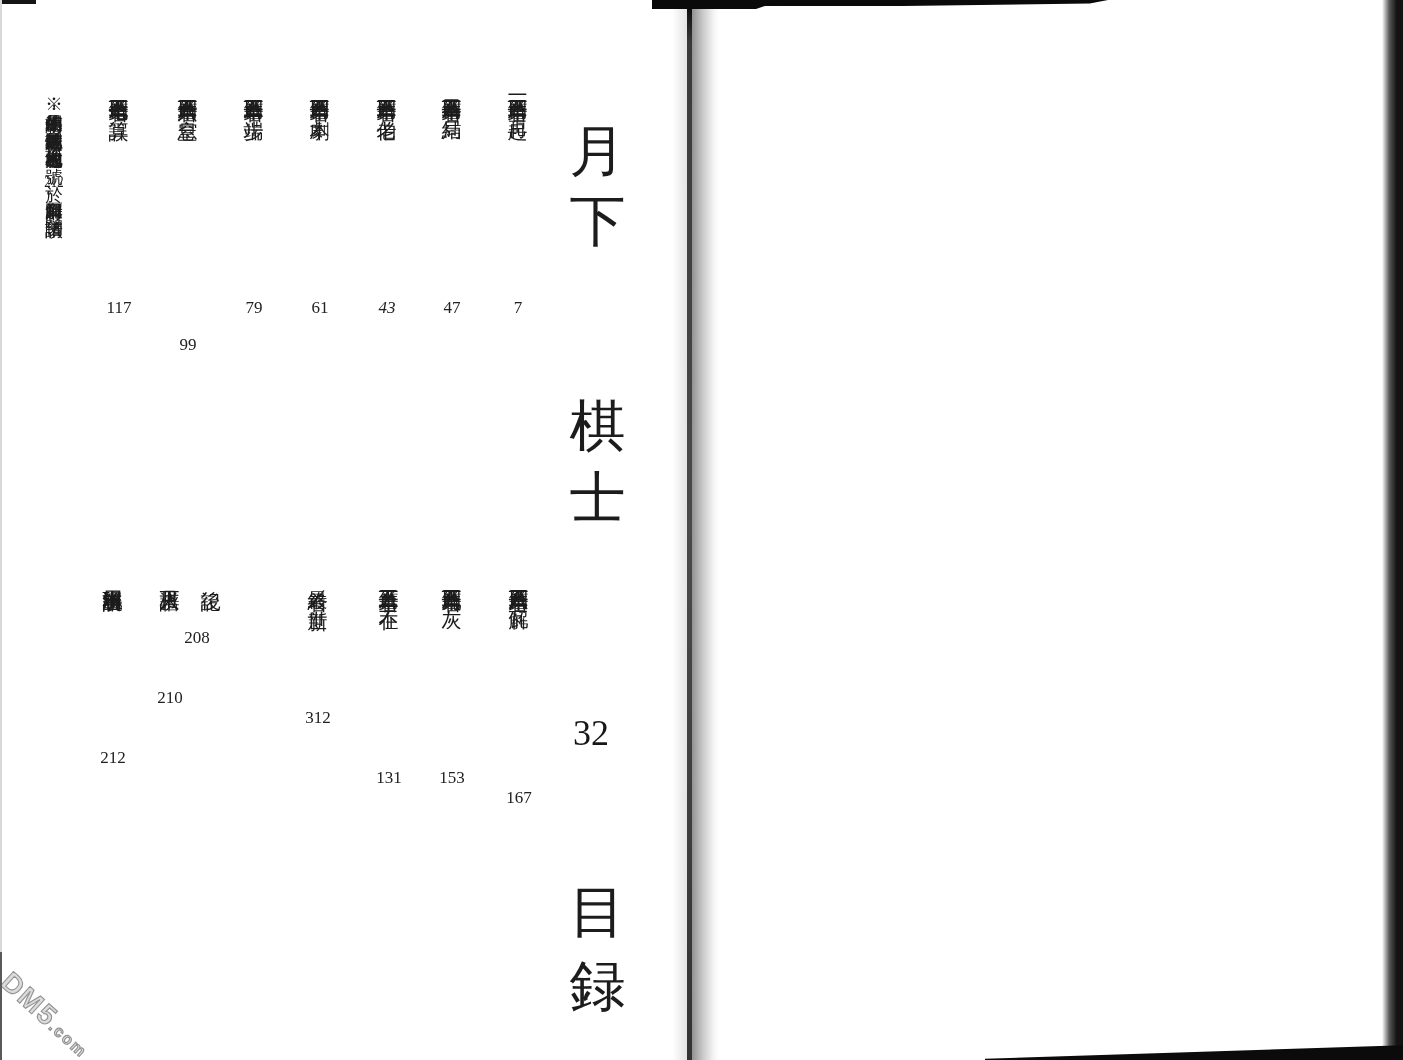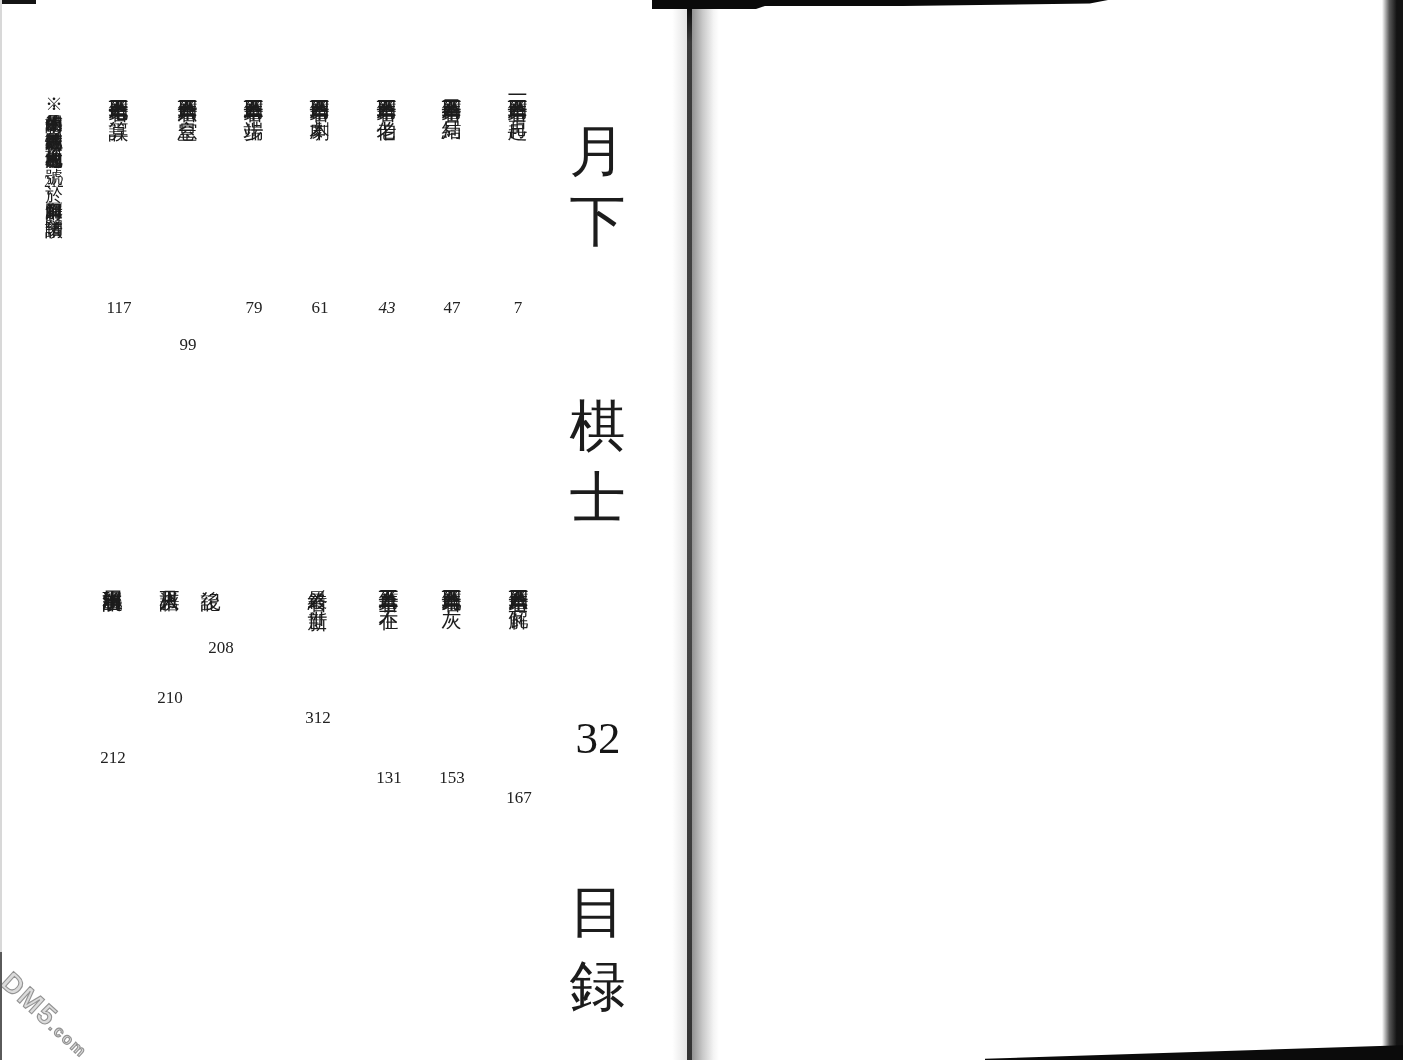--- a/index.html
+++ b/index.html
@@ -27,22 +27,22 @@
   .pagenum{
     position:absolute;
     width:44px;
     text-align:center;
     font-size:17px;
     color:#222;
   }
   #title-volume{
     position:absolute;
     left:573px; top:712px; width:50px;
-    text-align:center;
-    font-size:45px;
+    text-align:left;
+    font-size:36px;
     color:#161616;
   }
   
   .artifact{ position:absolute; }
   #binding-line{ left:687px; top:0; width:5px; height:1060px;
     background:linear-gradient(to bottom,#000 0,#3a3a3a 4%,#4a4a4a 50%,#333 100%); }
   #binding-shadow-right{ left:692px; top:0; width:27px; height:1060px;
     background:linear-gradient(to right,#929292,#c9c9c9 40%,#f4f4f4 80%,#fff); }
   #binding-shadow-left{ left:666px; top:0; width:21px; height:1060px;
     background:linear-gradient(to left,#e3e3e3,rgba(255,255,255,0) 70%); }
@@ -103,21 +103,21 @@
         <div class="pagenum" style="left: 97px; top: 298px;">117</div>
         <div class="vcol chapter" style="left: 508px; top: 575px;">第三百四十八着／瓦解</div>
         <div class="pagenum" style="left: 497px; top: 788px;">167</div>
         <div class="vcol chapter" style="left: 441px; top: 575px;">第三百四十九着／灰</div>
         <div class="pagenum" style="left: 430px; top: 768px;">153</div>
         <div class="vcol chapter" style="left: 378px; top: 575px;">第三百五十着／不在</div>
         <div class="pagenum" style="left: 367px; top: 768px;">131</div>
         <div class="vcol chapter" style="left: 307px; top: 575px;">最終着／新世</div>
         <div class="pagenum" style="left: 296px; top: 708px;">312</div>
         <div class="vcol chapter" style="left: 200px; top: 575px;">後記</div>
-        <div class="pagenum" style="left: 199px; top: 628px; margin-top: 10px;">208</div>
+        <div class="pagenum" style="left: 175px; top: 628px;">208</div>
         <div class="vcol chapter" style="left: 159px; top: 575px;">月下棋人譜</div>
         <div class="pagenum" style="left: 148px; top: 688px;">210</div>
         <div class="vcol chapter" style="left: 102px; top: 575px;">本卷出現用語解説</div>
         <div class="pagenum" style="left: 91px; top: 748px;">212</div>
       </div>
 
     <div class="vcol note-col" style="left:44px;top:84px;">
       <span>※本作品中使用的語句，若被認爲是專門性的，在初出現的地方加※號，於</span><span class="tcy">212</span><span>頁附加解釋。請一併閱讀。</span>
     </div>
 

